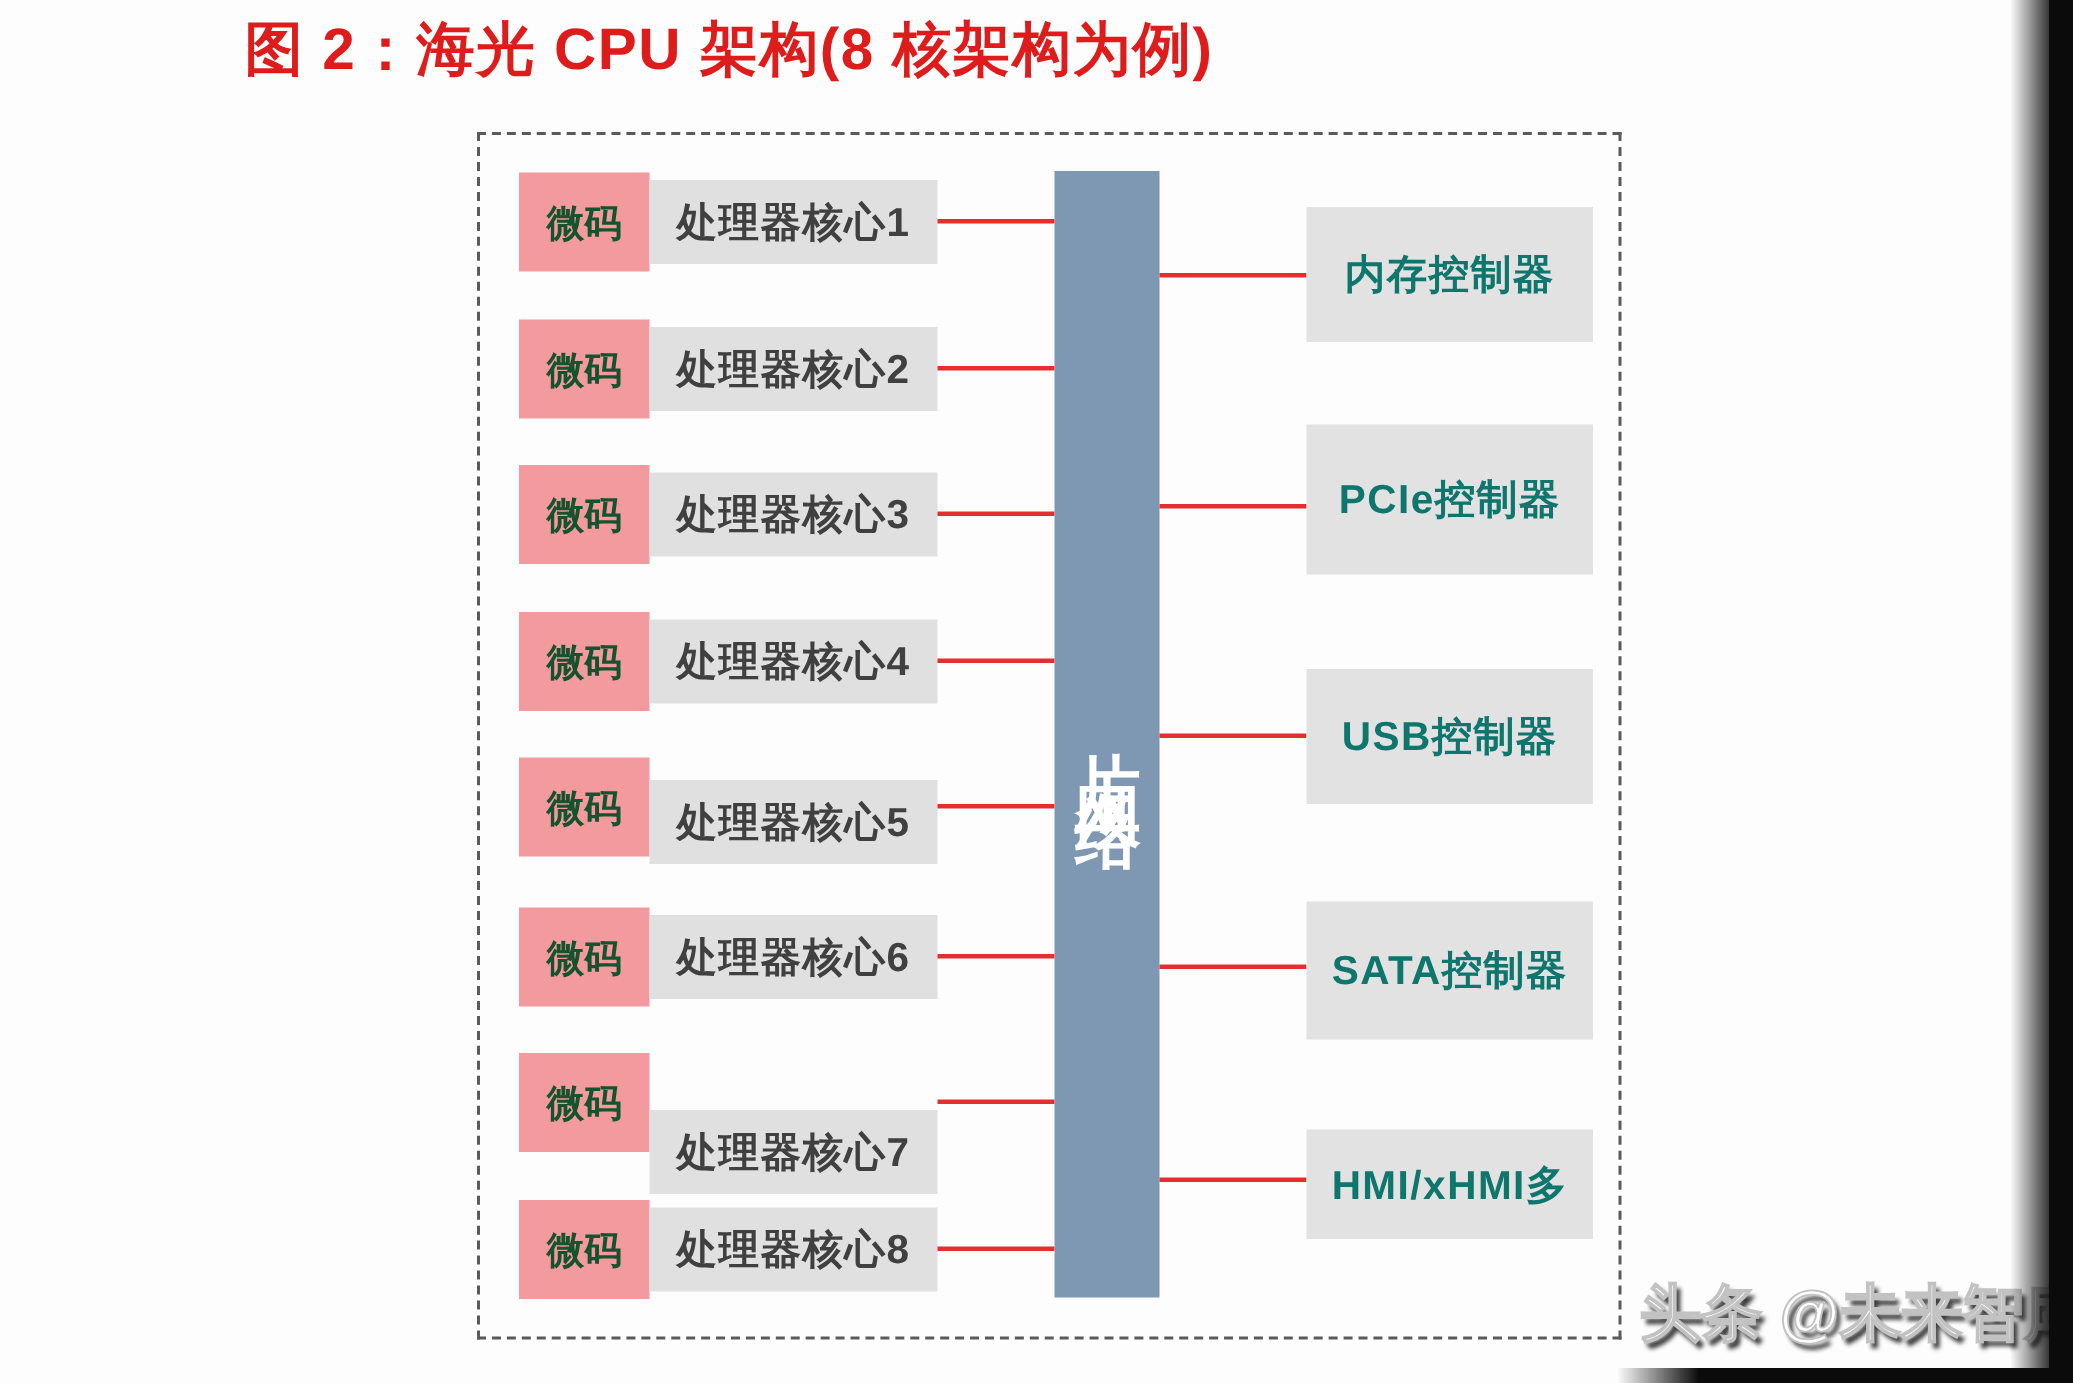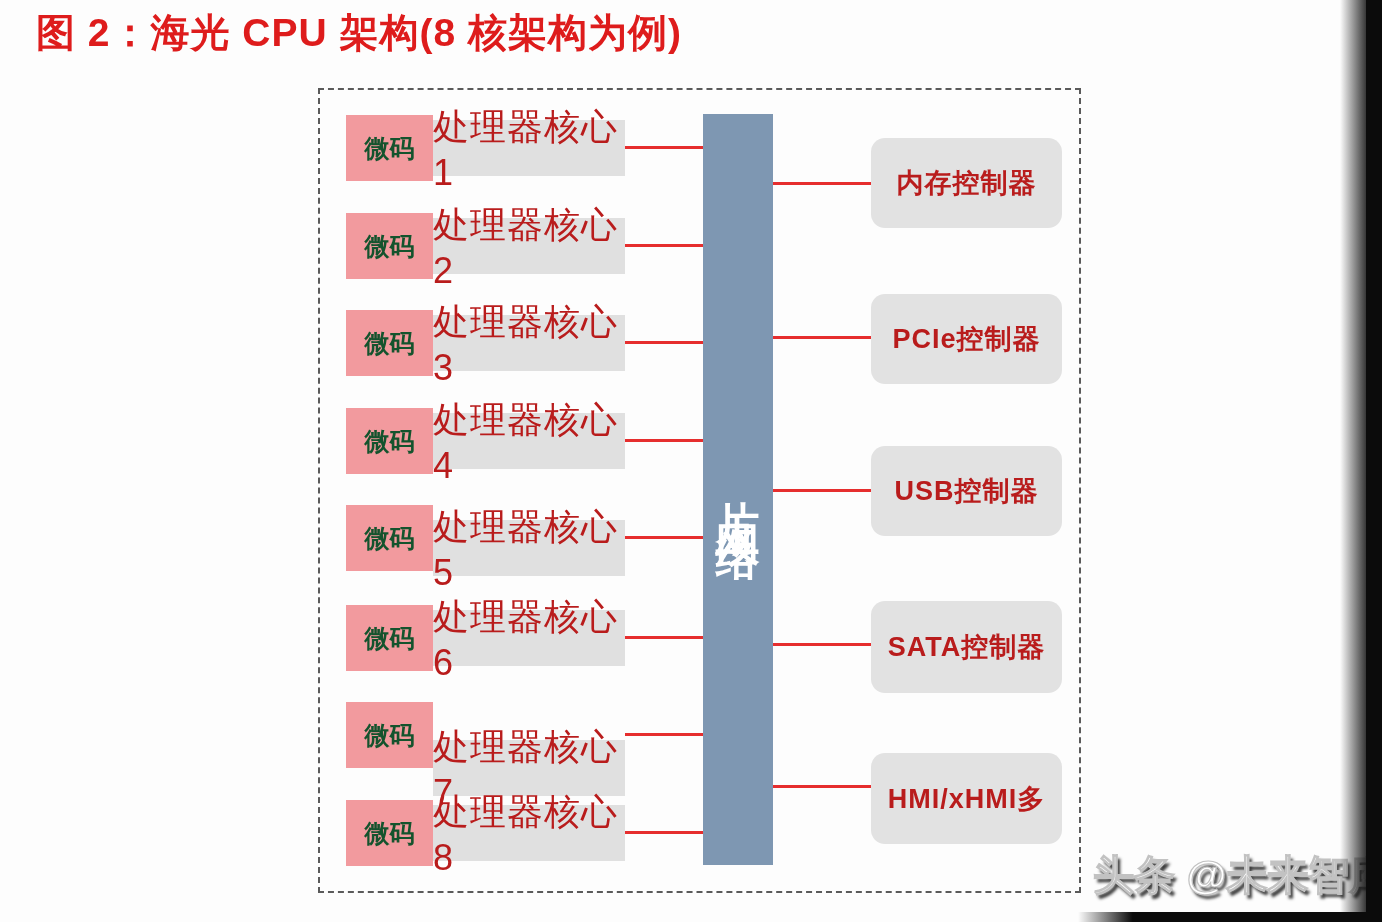--- a/index.html
+++ b/index.html
@@ -1,21 +1,21 @@
 <!DOCTYPE html>
 <html><head>
 <meta charset="utf-8">
 <style>
   html,body{margin:0;padding:0;}
   body{
     width:1382px;height:922px;position:relative;overflow:hidden;
     background:#fdfdfd;
     font-family:"Liberation Sans","DejaVu Sans",sans-serif;
   }
-  .abs{position:absolute;}
+  .abs{position:absolute;text-align:center;}
   
   .fig-title{
     left:36px;top:6px;width:900px;
     font-size:39px;font-weight:bold;color:#de1c1c;
     letter-spacing:1px;white-space:nowrap;
   }
   
   .frame{
     left:318px;top:88px;width:763px;height:805px;
     border:2px dashed #5a5a5a;box-sizing:border-box;
@@ -23,46 +23,46 @@
   }
   
   .micro-box{
     left:346px;width:87px;height:66px;
     background:#f29a9e;color:#14532d;
     display:flex;align-items:center;justify-content:center;
     font-size:25px;font-weight:bold;
   }
   .core-box{
     left:433px;width:192px;height:56px;
-    background:#e0e0e0;color:#b91c1c;
+    background:#e0e0e0;color:#404040;
     display:flex;align-items:center;justify-content:center;
-    font-size:36px;font-weight:normal;letter-spacing:1px;
+    font-size:27px;font-weight:bold;letter-spacing:1px;
   }
   
   .hline{height:3px;background:#e62e2e;}
   .hline.left{left:625px;width:78px;}
   .hline.right{left:773px;width:98px;}
   
   .bus-bar{
     left:703px;top:114px;width:70px;height:751px;
     background:#7e97b2;
     display:flex;align-items:center;justify-content:center;
   }
   .bus-label{
     writing-mode:vertical-rl;text-orientation:upright;
     color:#ffffff;font-size:44px;font-weight:bold;
     letter-spacing:12px;line-height:70px;
   }
   
   .ctrl-box{
     left:871px;width:191px;
-    background:#e2e2e2;color:#b91c1c;
+    background:#e2e2e2;color:#0f766e;
     display:flex;flex-direction:column;align-items:center;justify-content:center;
     font-size:27px;font-weight:bold;letter-spacing:1px;
-    text-align:right;line-height:34px;border-radius:14px;
+    text-align:right;line-height:34px;
   }
   
   .watermark{
     left:1093px;top:848px;width:290px;
     font-size:41px;font-weight:bold;color:#ffffff;
     -webkit-text-stroke:1.2px #c2c2c2;
     text-shadow:3px 4px 3px rgba(35,35,35,0.9);
     white-space:nowrap;
   }
   
@@ -112,30 +112,30 @@
 <div class="abs hline left" style="top:831px"></div>
 
 <div class="abs bus-bar">
   <div class="bus-label">片上网络</div>
 </div>
 
 <div class="abs hline right" style="top:182px"></div>
 <div class="abs ctrl-box" style="top:138px;height:90px">内存控制器</div>
 
 <div class="abs hline right" style="top:336px"></div>
-<div class="abs ctrl-box" style="top:294px;height:90px">PCIe控制器</div>
+<div class="abs ctrl-box" style="top:283px;height:100px">PCIe控制器</div>
 
 <div class="abs hline right" style="top:489px"></div>
 <div class="abs ctrl-box" style="top:446px;height:90px">USB控制器</div>
 
 <div class="abs hline right" style="top:643px"></div>
 <div class="abs ctrl-box" style="top:601px;height:92px">SATA控制器</div>
 
 <div class="abs hline right" style="top:785px"></div>
-<div class="abs ctrl-box" style="top:753px;height:91px">
+<div class="abs ctrl-box" style="top:753px;height:73px">
   <span>HMI/xHMI多</span>
 </div>
 
 <div class="abs watermark">头条 @未来智库</div>
 
 <div class="abs edge-right-fade"></div>
 <div class="abs edge-right"></div>
 <div class="abs edge-bottom"></div>
 
 </body></html>

